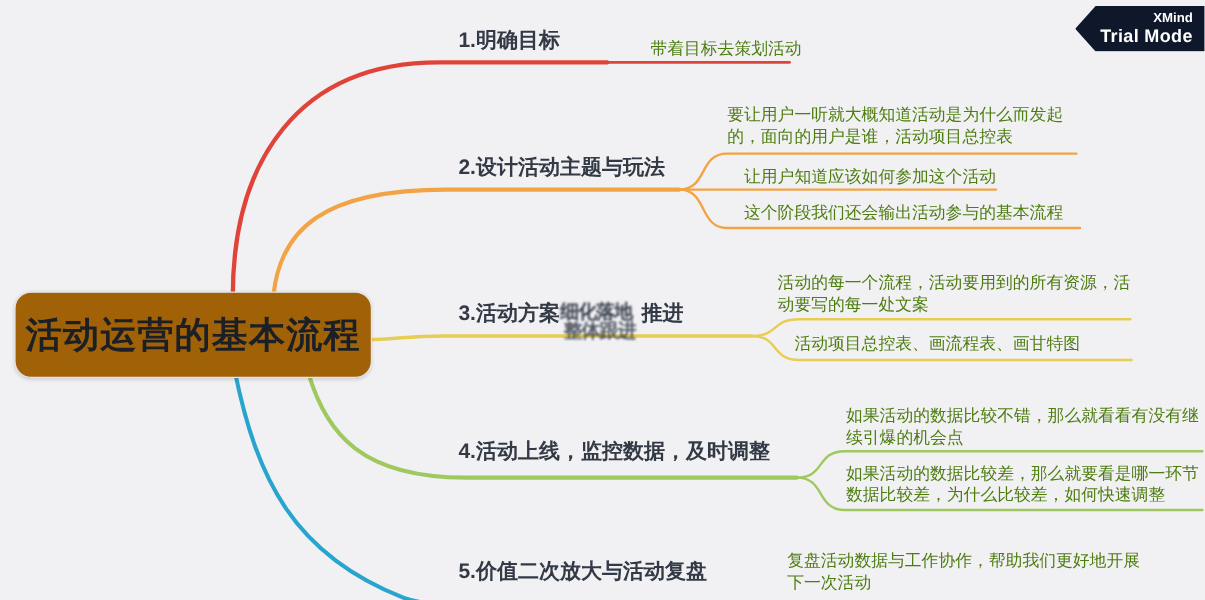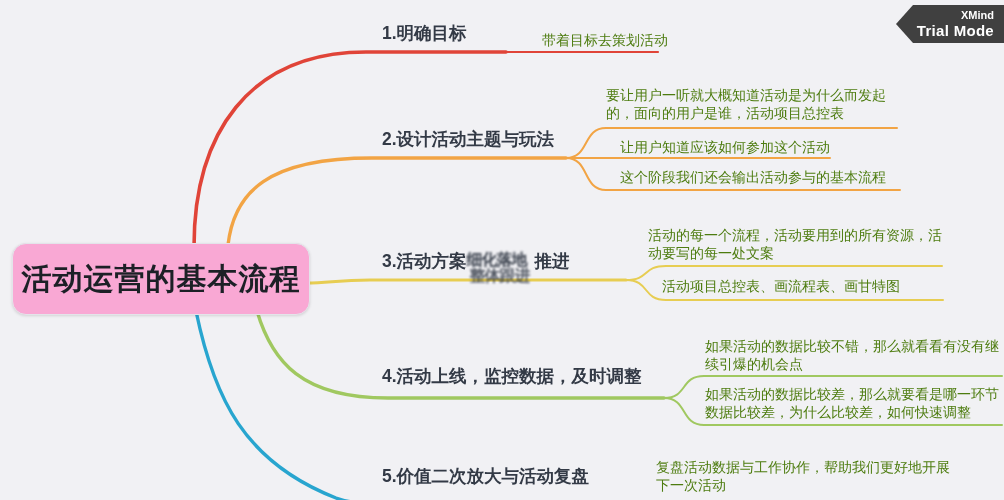--- a/index.html
+++ b/index.html
@@ -4,21 +4,21 @@
 <style>
   html,body{margin:0;padding:0;}
   body{
     width:1004px;height:500px;position:relative;overflow:hidden;
     background:#f1f1f4;
     font-family:"Liberation Sans","DejaVu Sans",sans-serif;
   }
   #canvas-lines{position:absolute;left:0;top:0;z-index:1;}
   .root-topic{
     position:absolute;left:12px;top:243px;width:296px;height:70px;
-    background:#f9a8d4;border:1px solid #e4e4ea;border-radius:14px;
+    background:#a16207;border:1px solid #e4e4ea;border-radius:14px;
     box-shadow:0 1px 3px rgba(0,0,0,.13);
     display:flex;align-items:center;justify-content:center;
     z-index:3;
   }
   .root-topic .root-label{
     font-size:30px;font-weight:bold;color:#1c2026;letter-spacing:1px;white-space:nowrap;
   }
   .topic{
     position:absolute;z-index:2;font-size:17.5px;font-weight:bold;color:#333a46;white-space:nowrap;
   }
@@ -27,21 +27,21 @@
   }
   .nowrap{white-space:nowrap;margin-left:14px;}
   .garbled-wrap{position:relative;display:inline-block;width:68px;height:20px;vertical-align:-3px;}
   .garbled-wrap span{
     position:absolute;left:0;top:0;font-size:16px;font-weight:bold;color:#3a414d;
     filter:blur(0.8px);letter-spacing:-1px;white-space:nowrap;
   }
   .garbled-wrap span:nth-child(2){left:3px;top:16px;opacity:.85;}
   .trial-badge{
     position:absolute;right:0;top:5px;width:108px;height:38px;z-index:4;
-    background:#404040;
+    background:#0f172a;
     clip-path:polygon(0 50%,17px 0,100% 0,100% 100%,17px 100%);
     color:#ffffff;text-align:right;box-sizing:border-box;padding:4px 10px 0 0;
   }
   .trial-badge .badge-app{font-size:11px;font-weight:bold;display:block;line-height:13px;}
   .trial-badge .badge-mode{font-size:15px;font-weight:bold;display:block;line-height:18px;letter-spacing:.3px;}
 </style>
 </head>
 <body>
 
 <svg id="canvas-lines" width="1004" height="500" viewBox="0 0 1004 500" fill="none" stroke-linecap="round">

